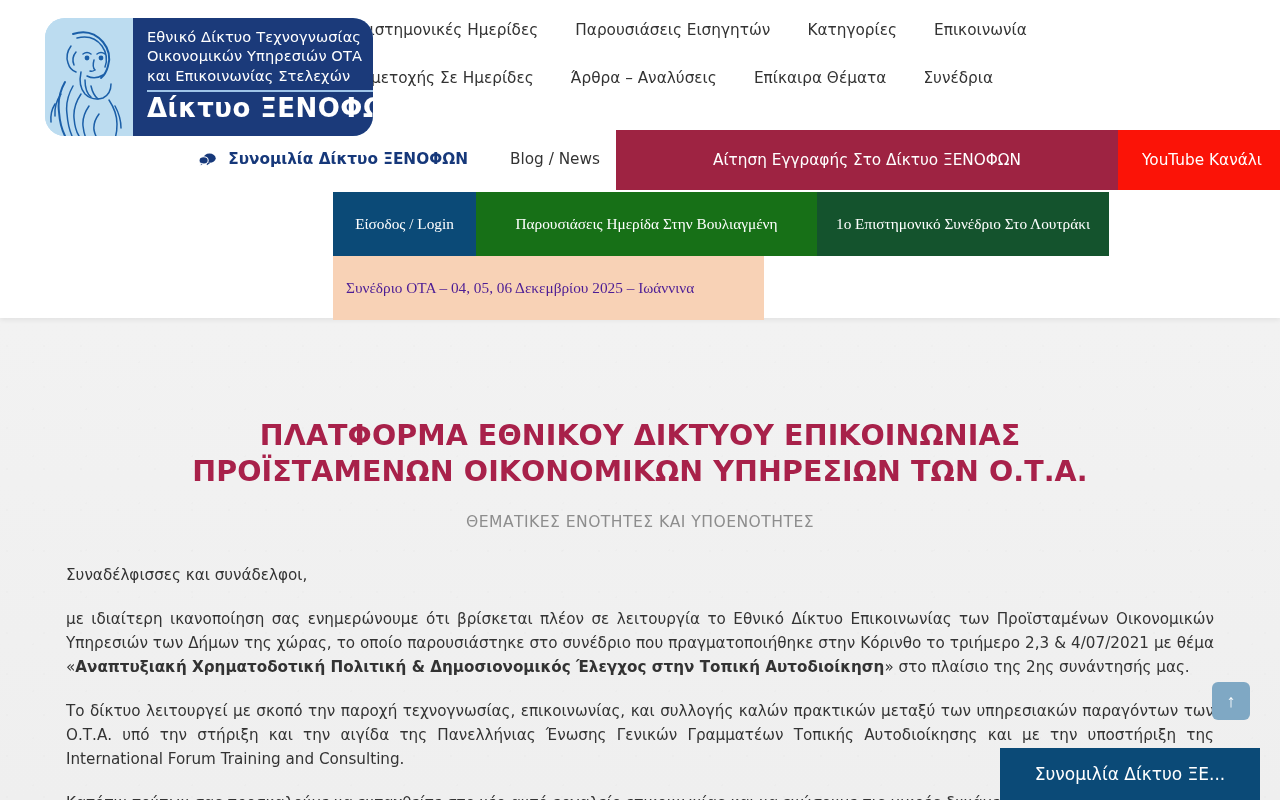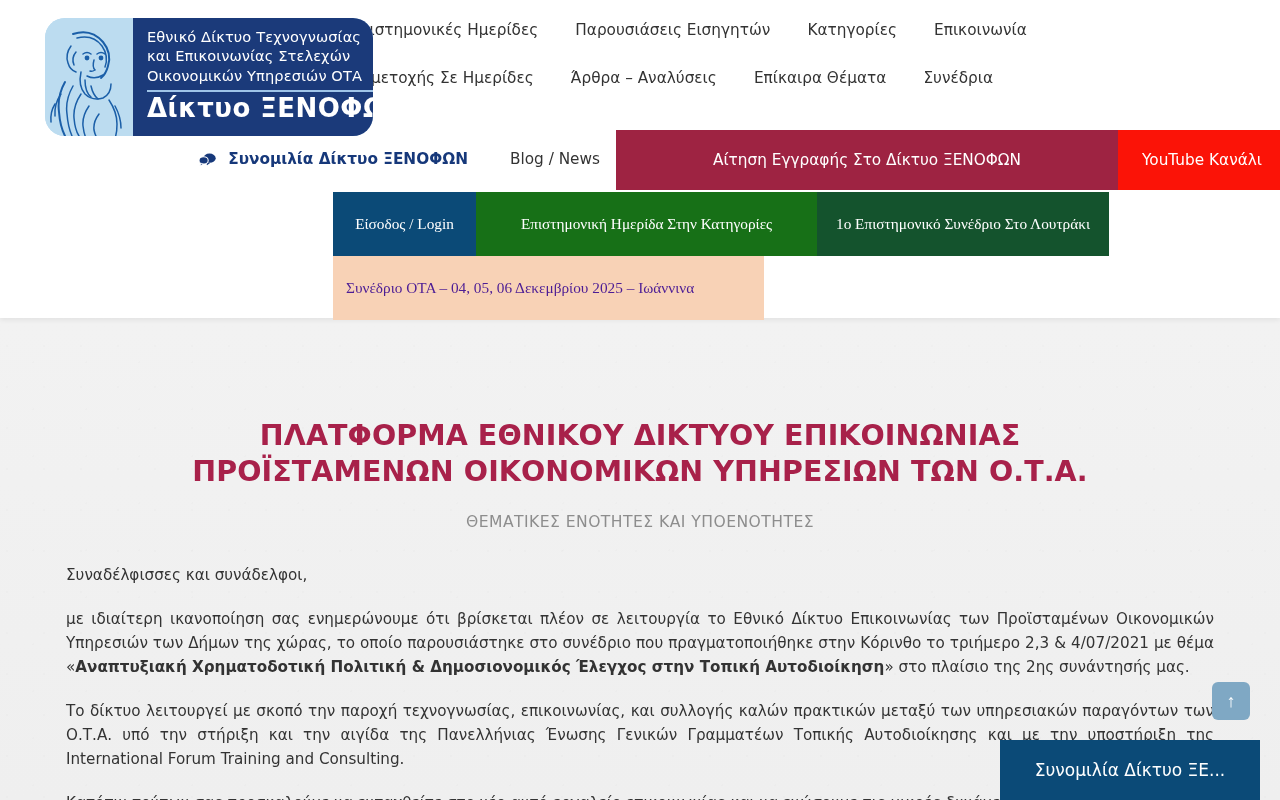--- a/index.html
+++ b/index.html
@@ -235,21 +235,21 @@
     font-size: 18px;
     line-height: 38px;
     text-align: center;
     cursor: pointer;
     z-index: 60;
     padding: 0;
   }
   #chat-widget {
     position: fixed;
     right: 20px; bottom: 0;
-    width: 260px; height: 60px;
+    width: 260px; height: 52px;
     background: #0b4a77;
     color: #ffffff;
     display: flex;
     align-items: center;
     justify-content: center;
     font-size: 17px;
     cursor: pointer;
     z-index: 55;
   }
 </style>
@@ -298,22 +298,22 @@
           <path d="M56 94 q-6 8 -5 16 q1 5 3 8"></path>
           <path d="M66 80 q8 12 8 24 q0 9 -2 14"></path>
           <path d="M72 86 q6 11 6 22"></path>
           <path d="M18 74 q-7 10 -6 22"></path>
           <path d="M12 84 q-5 8 -4 18"></path>
         </g>
       </svg>
     </div>
     <div id="logo-text-panel">
       <div class="logo-line">Εθνικό Δίκτυο Τεχνογνωσίας</div>
+      <div class="logo-line">Οικονομικών Υπηρεσιών ΟΤΑ</div>
       <div class="logo-line">και Επικοινωνίας Στελεχών</div>
-      <div class="logo-line">Οικονομικών Υπηρεσιών ΟΤΑ</div>
       <div id="logo-divider"></div>
       <div id="logo-brand">Δίκτυο ΞΕΝΟΦΩΝ</div>
     </div>
   </div>
 
   <div id="nav-row3">
     <div class="pre">
       <a class="nav-link chat" href="#">
         <span class="bub">
           <svg width="17" height="13" viewBox="0 0 17 13" xmlns="http://www.w3.org/2000/svg">
@@ -329,21 +329,21 @@
     </div>
     <a class="hdr-btn maroon" href="#">Αίτηση Εγγραφής Στο Δίκτυο ΞΕΝΟΦΩΝ</a>
     <a class="hdr-btn red" href="#">
       <span class="yt-icon"></span>
       <span>YouTube Κανάλι</span>
     </a>
   </div>
 
   <div id="nav-row4">
     <a class="banner-btn navy" href="#">Είσοδος / Login</a>
-    <a class="banner-btn green" href="#">Επιστημονική Ημερίδα Στην Κατηγορίες</a>
+    <a class="banner-btn green" href="#">Παρουσιάσεις Ημερίδα Στην Βουλιαγμένη</a>
     <a class="banner-btn sky" href="#">1ο Επιστημονικό Συνέδριο Στο Λουτράκι</a>
   </div>
 
   <div id="nav-row5">
     <a class="banner-btn peach" href="#">Συνέδριο ΟΤΑ – 04, 05, 06 Δεκεμβρίου 2025 – Ιωάννινα</a>
   </div>
 
 </header>
 
 <main id="main">

